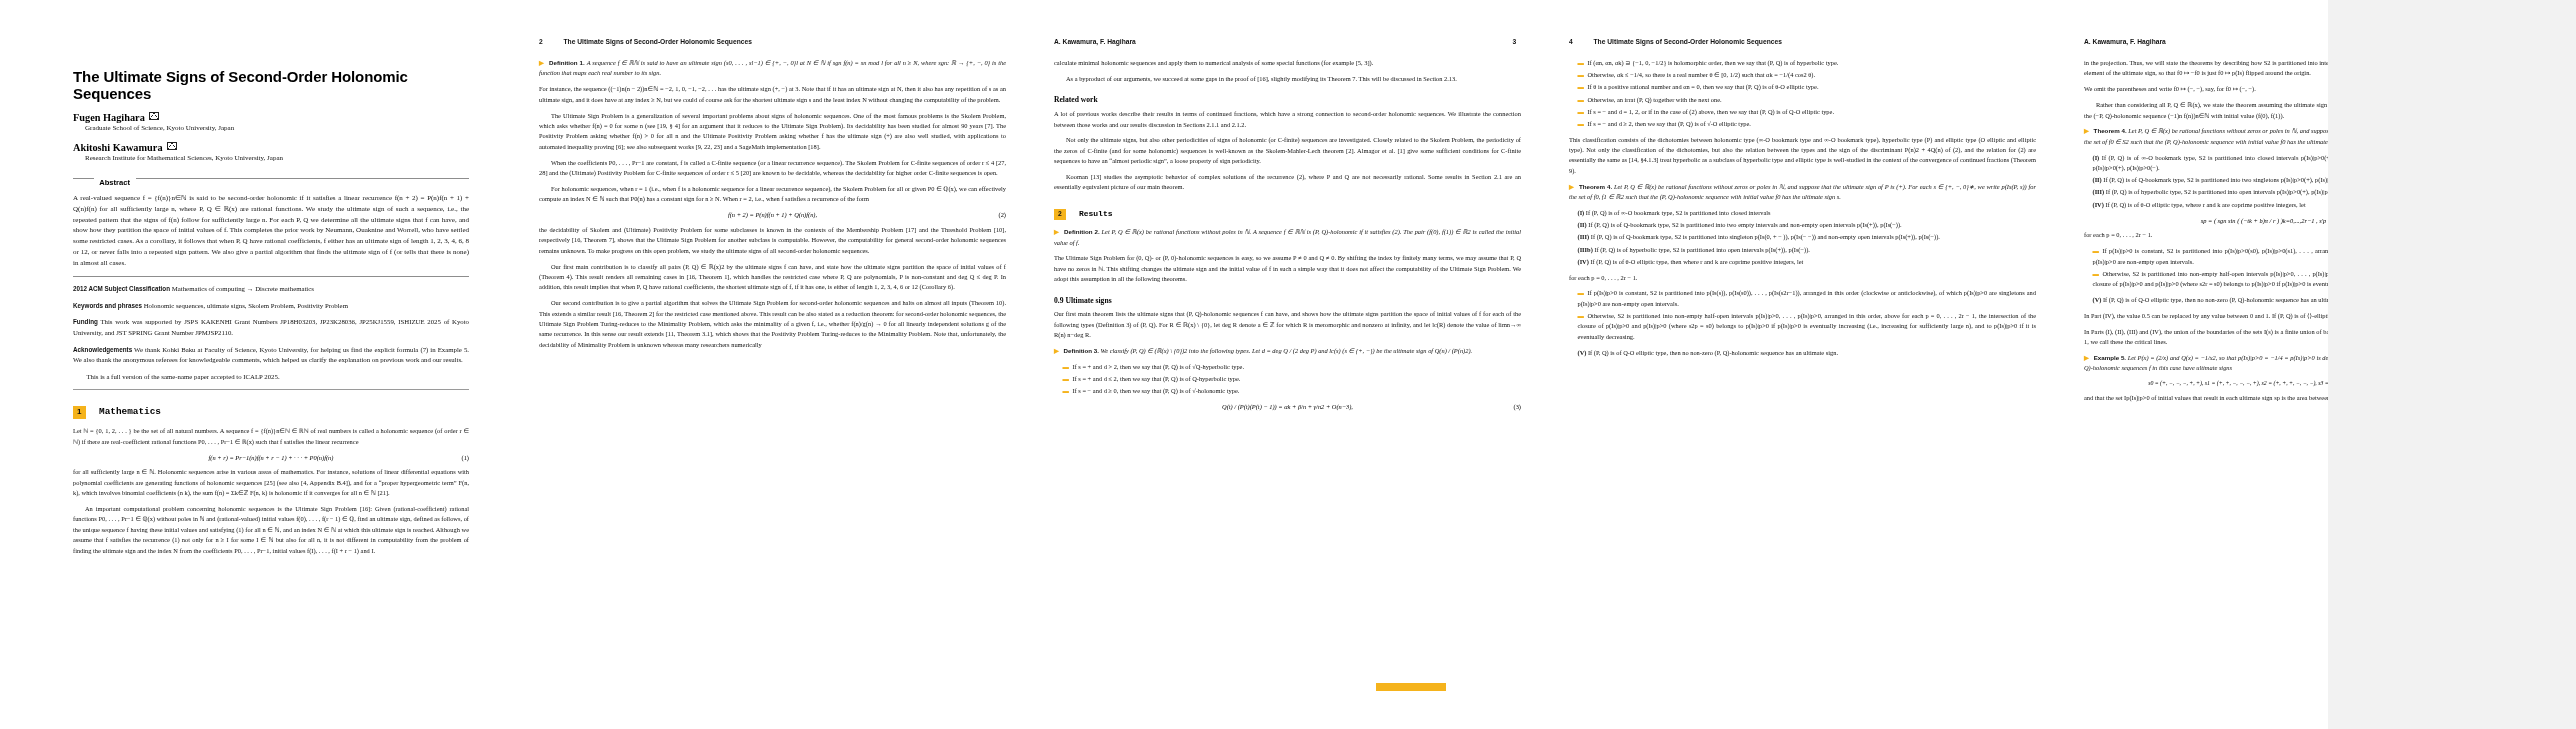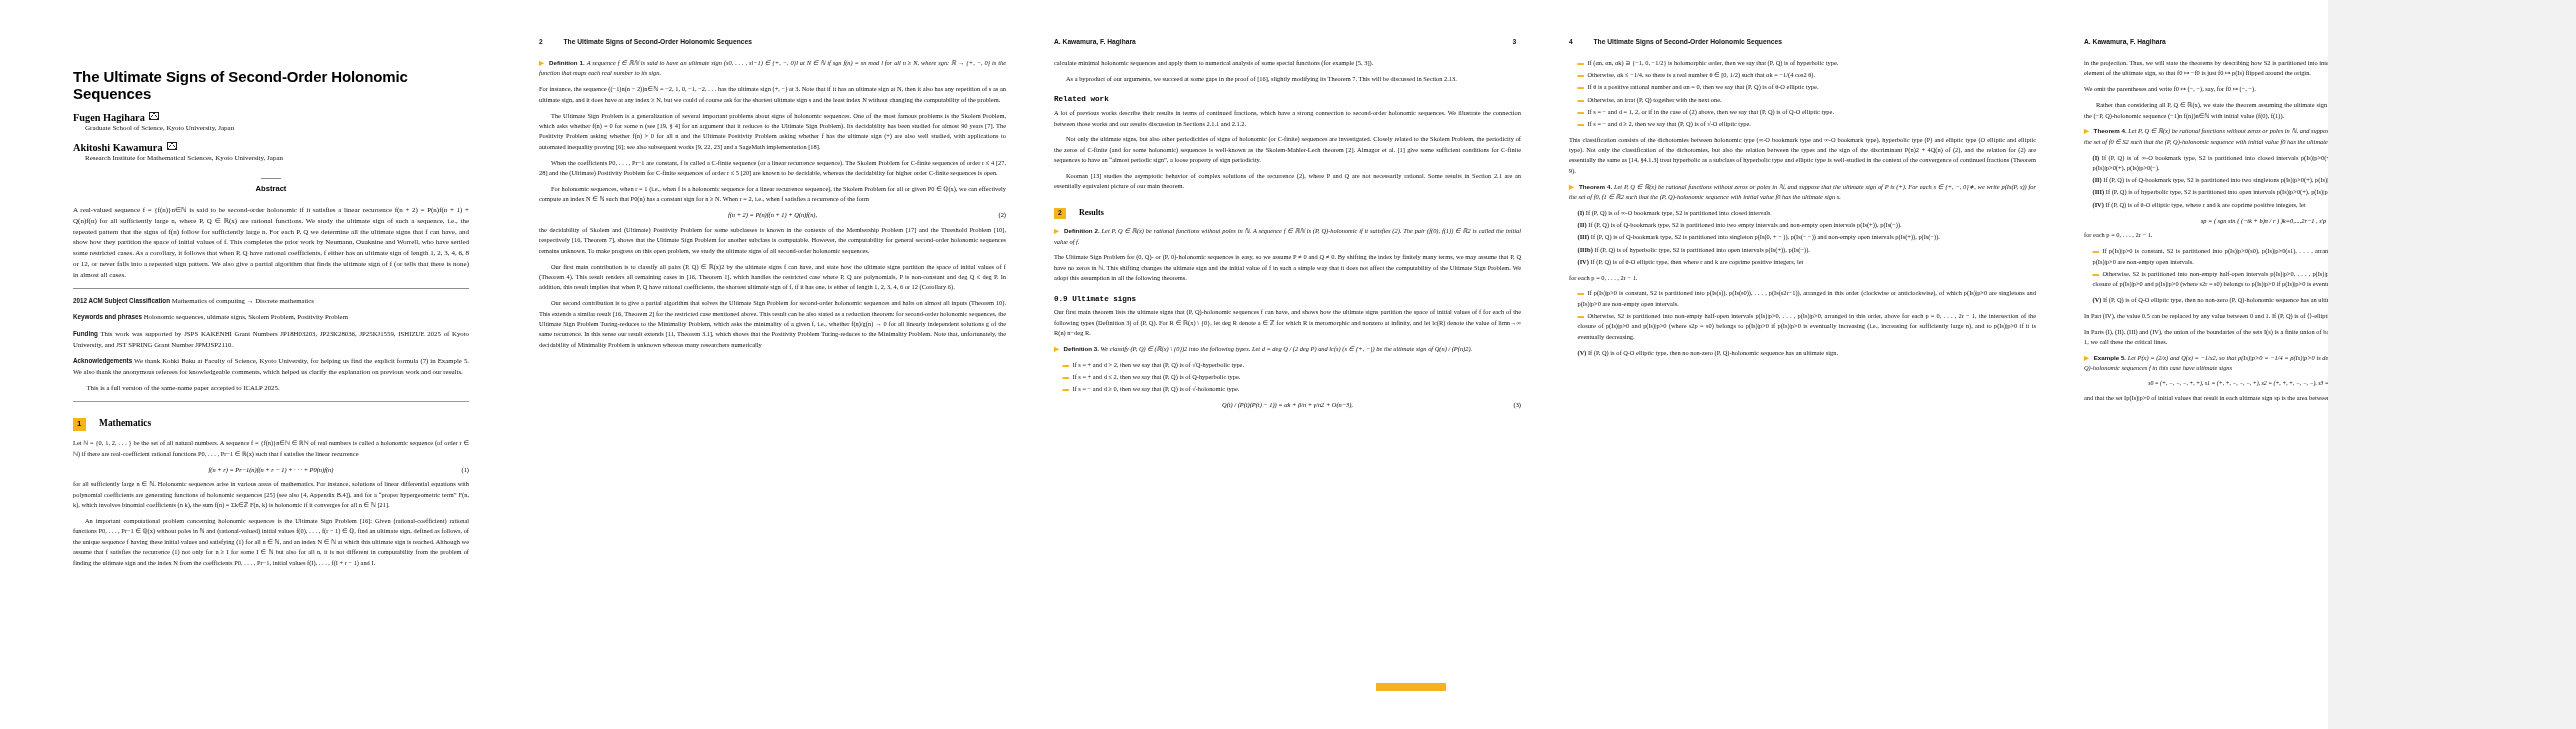--- a/index.html
+++ b/index.html
@@ -48,42 +48,42 @@
     margin-top:9px;display:flex;align-items:flex-start;gap:4.3px;
   }
   .mail-icon{display:inline-block;width:8px;height:6px;border:0.7px solid #222;position:relative;}
   .mail-icon::after{content:"";position:absolute;left:0;top:0;width:8px;height:6px;
     background:
       linear-gradient(to bottom right,transparent 46%,#222 46%,#222 54%,transparent 54%) no-repeat 0 0/4px 6px,
       linear-gradient(to bottom left,transparent 46%,#222 46%,#222 54%,transparent 54%) no-repeat 4px 0/4px 6px;}
   .affil{font-size:7px;color:#111;margin-top:1.2px;line-height:1.3;padding-left:12px;}
 
   
-  .abs-head{display:flex;align-items:center;gap:5.5px;margin-top:14.6px;flex-direction:column;}
+  .abs-head{display:flex;align-items:flex-start;gap:5.5px;margin-top:14.6px;}
   .abs-head .rule{height:0.9px;background:#8d8d8d;}
   .abs-head .rule.l{width:20.7px;}
   .abs-head .rule.r{flex:1;}
   .abs-head .lbl{font-family:"Liberation Sans",sans-serif;font-weight:bold;font-size:7.6px;color:#000;}
   .abs-body{font-size:7px;line-height:1.55;text-align:justify;margin-top:6px;color:#111;}
   .abs-rule-end{height:0.9px;background:#8d8d8d;margin-top:7.3px;}
 
   .meta{font-size:6.8px;line-height:1.5;margin-top:6.7px;text-align:justify;color:#111;}
   .meta b{font-family:"Liberation Sans",sans-serif;font-size:6.3px;}
   .meta .ind{display:block;text-indent:13.4px;}
 
   .hr-thin{height:0.6px;background:#9a9a9a;margin:7.3px 0 0 0;}
 
   
   .sec{display:flex;align-items:baseline;gap:13.4px;margin:16px 0 7.3px 0;}
   .sec .num{
     background:#f5b31c;color:#111;font-family:"Liberation Sans",sans-serif;font-weight:bold;
     font-size:8px;line-height:1;padding:2.4px 3.6px 3px 3.6px;min-width:5.5px;text-align:center;
   }
-  .sec .ttl{font-family:Liberation Serif, serif;font-weight:bold;font-size:9.4px;color:#000;}
-  .subsec{font-family:Liberation Mono, monospace;font-weight:bold;font-size:7.6px;margin:11px 0 4.9px 0;color:#000;}
+  .sec .ttl{font-family:Liberation Mono, monospace;font-weight:bold;font-size:9.4px;color:#000;}
+  .subsec{font-family:Liberation Serif, serif;font-weight:bold;font-size:7.6px;margin:11px 0 4.9px 0;color:#000;}
   .secsmall .num{font-size:6.7px;padding:1.8px 3px 2.4px 3px;}
   .secsmall .ttl{font-size:8px;}
 
   
   .p{font-size:6.4px;line-height:1.62;text-align:justify;color:#111;margin:0 0 5.5px 0;}
   .p.ind{text-indent:12px;}
   .eq{display:flex;justify-content:center;align-items:center;position:relative;margin:6.7px 0;font-size:6.4px;}
   .eq .tag{position:absolute;right:0;}
   .eq .bodyeq{font-style:italic;}
   .thm{font-size:6.4px;line-height:1.62;text-align:justify;margin:0 0 5.5px 0;color:#111;}

